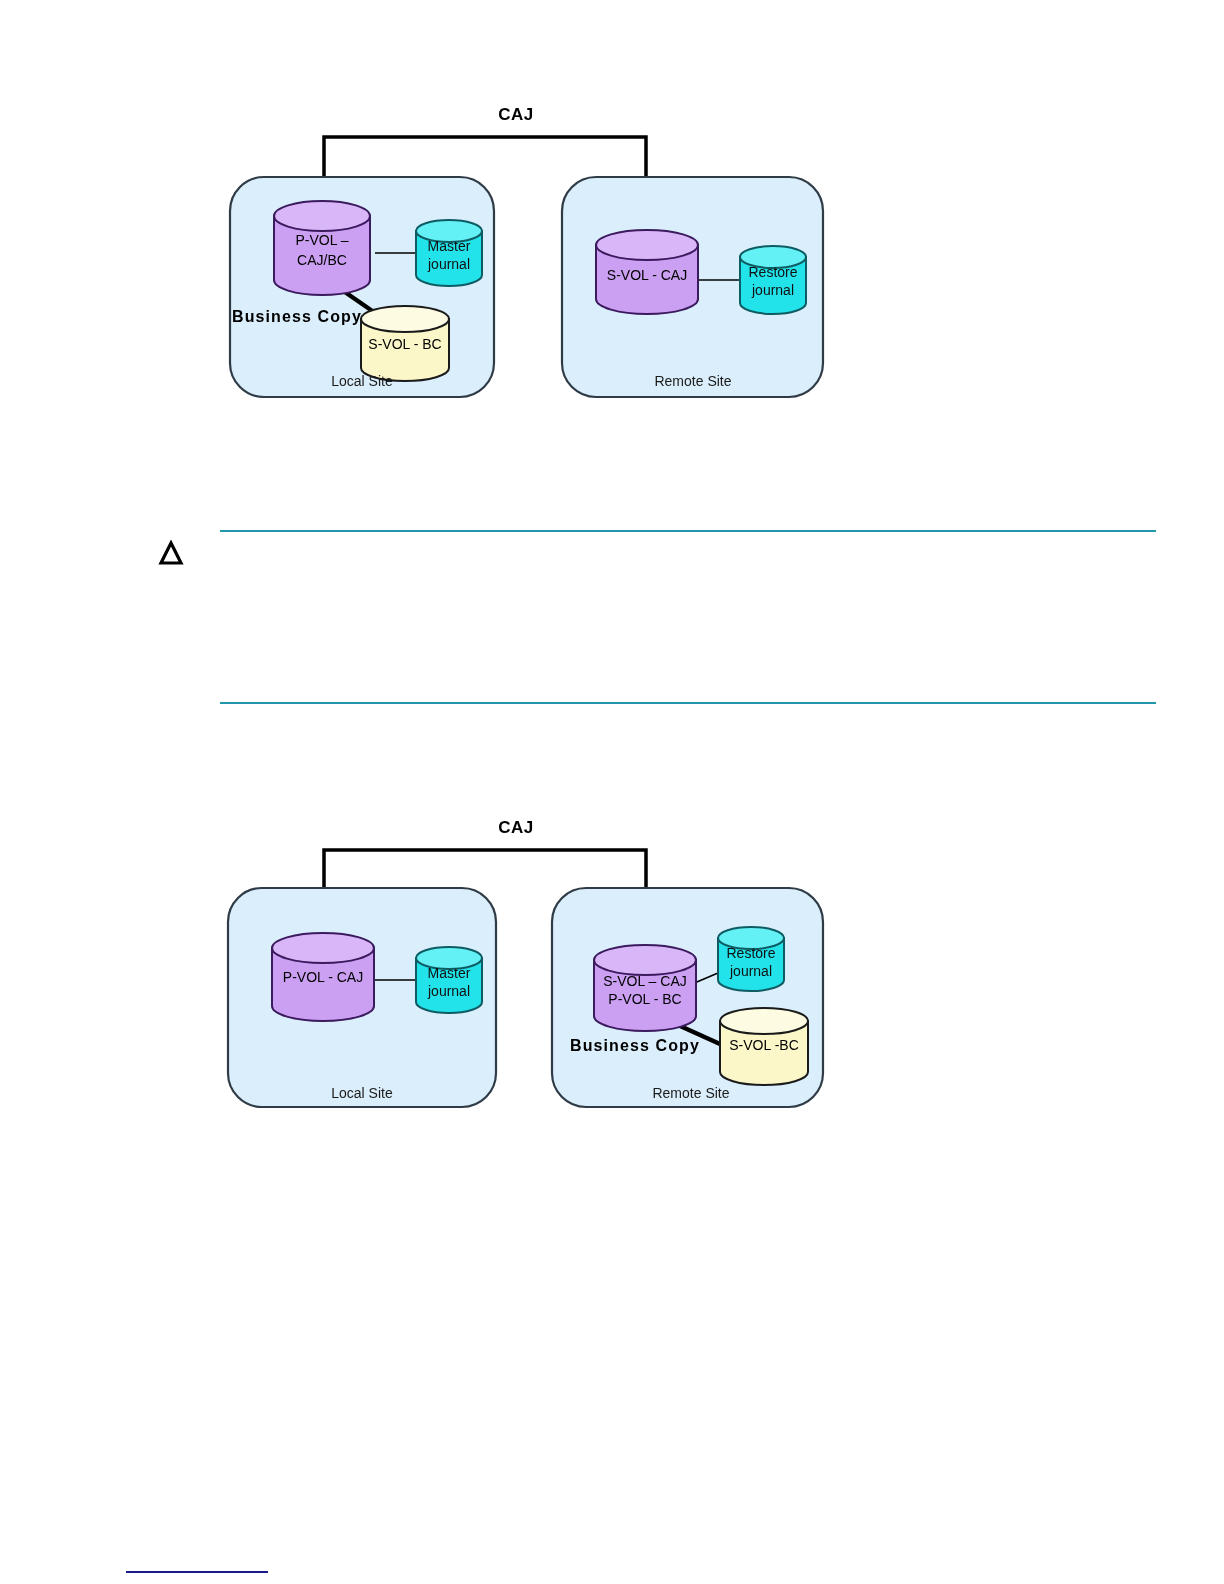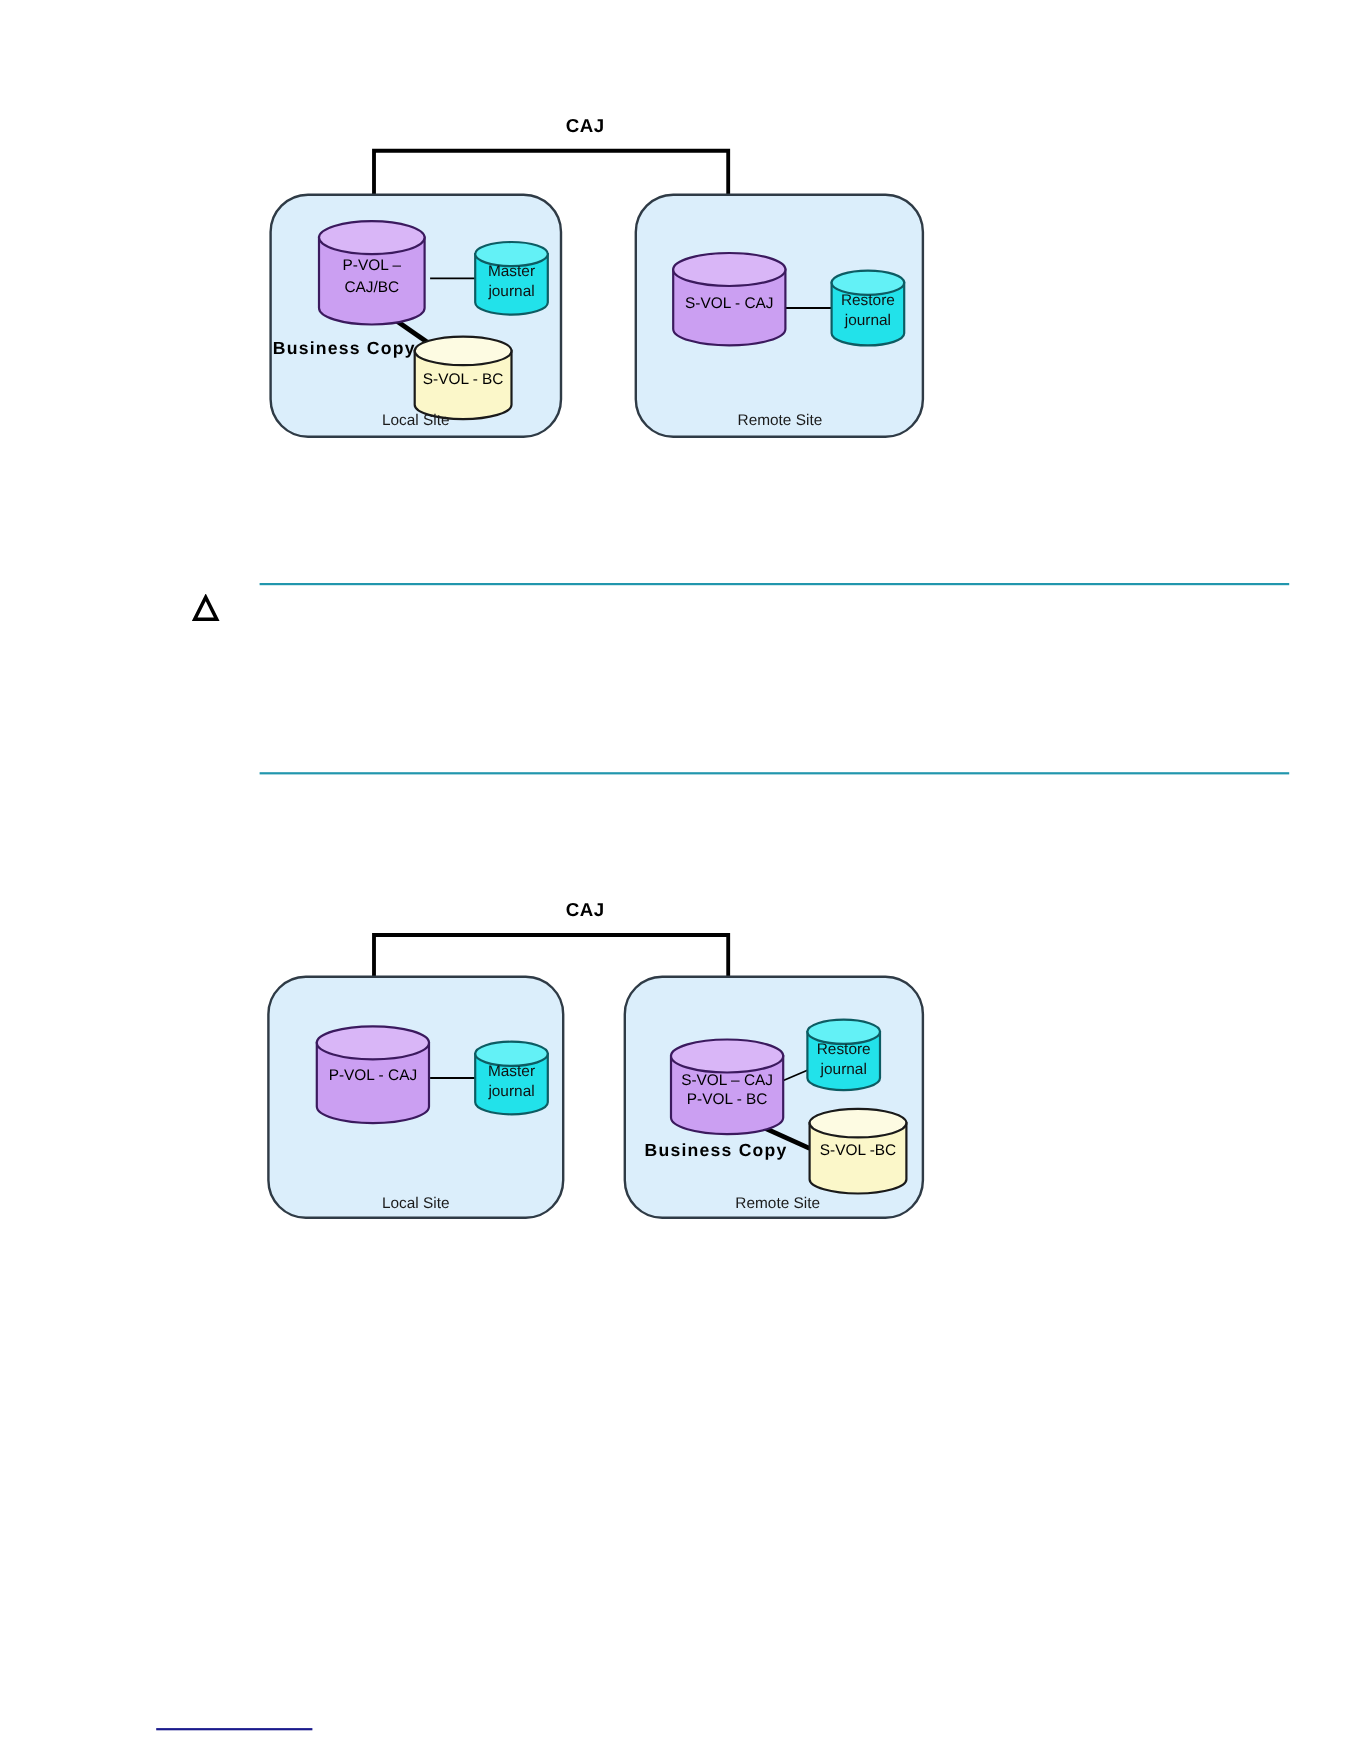--- a/index.html
+++ b/index.html
@@ -9,21 +9,21 @@
   }
   body {
     width: 1224px;
     height: 1584px;
     position: relative;
     font-family: "Liberation Sans", sans-serif;
     overflow: hidden;
   }
   .page {
     position: absolute;
-    left: 16px; top: 0;
+    left: 0; top: 0;
     width: 1072px;
     height: 1584px;
   }
 
   
   .figure {
     position: absolute;
   }
   .figure svg {
     display: block;

